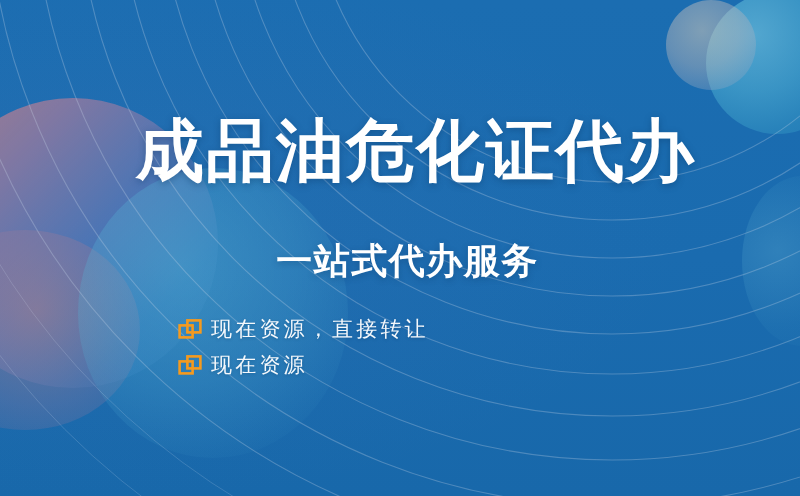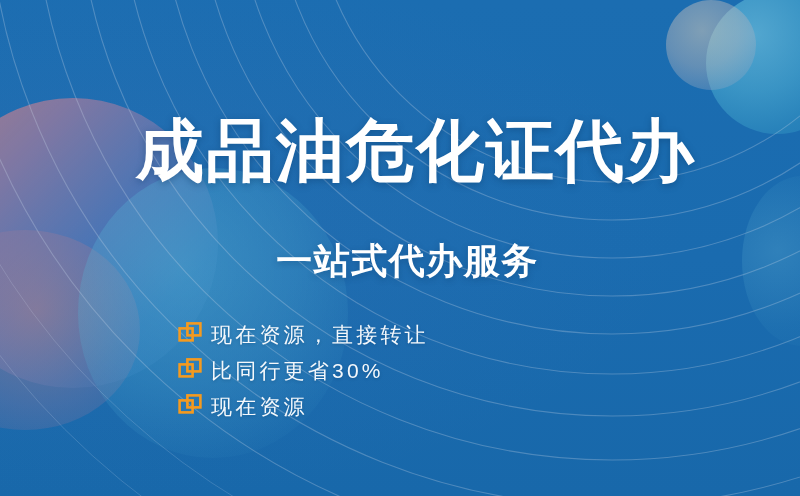--- a/index.html
+++ b/index.html
@@ -195,21 +195,21 @@
     position: absolute;
     left: 178px;
     top: 318px;
     display: flex;
     flex-direction: column;
     gap: 9px;
   }
 
   .bullet {
     display: flex;
-    align-items: flex-end;
+    align-items: flex-start;
     height: 27px;
   }
 
   .bullet-icon {
     width: 24px;
     height: 24px;
     flex: 0 0 24px;
     margin-right: 9px;
     position: relative;
     display: block;
@@ -275,29 +275,20 @@
       <div class="bullet">
         <span class="bullet-icon">
           <svg width="24" height="24" viewBox="0 0 24 24" xmlns="http://www.w3.org/2000/svg" aria-hidden="true">
             <rect x="1.6" y="7.4" width="13" height="12" fill="none" stroke="#f59a1e" stroke-width="2.6"></rect>
             <rect x="9.4" y="2.4" width="13" height="12" fill="none" stroke="#f59a1e" stroke-width="2.6"></rect>
           </svg>
         </span>
         <span class="bullet-text">现在资源，直接转让</span>
       </div>
 
-      <div class="bullet">
-        <span class="bullet-icon">
-          <svg width="24" height="24" viewBox="0 0 24 24" xmlns="http://www.w3.org/2000/svg" aria-hidden="true">
-            <rect x="1.6" y="7.4" width="13" height="12" fill="none" stroke="#f59a1e" stroke-width="2.6"></rect>
-            <rect x="9.4" y="2.4" width="13" height="12" fill="none" stroke="#f59a1e" stroke-width="2.6"></rect>
-          </svg>
-        </span>
-        <span class="bullet-text">比同行更省30%</span>
-      </div>
 
       <div class="bullet">
         <span class="bullet-icon">
           <svg width="24" height="24" viewBox="0 0 24 24" xmlns="http://www.w3.org/2000/svg" aria-hidden="true">
             <rect x="1.6" y="7.4" width="13" height="12" fill="none" stroke="#f59a1e" stroke-width="2.6"></rect>
             <rect x="9.4" y="2.4" width="13" height="12" fill="none" stroke="#f59a1e" stroke-width="2.6"></rect>
           </svg>
         </span>
         <span class="bullet-text">现在资源</span>
       </div>

